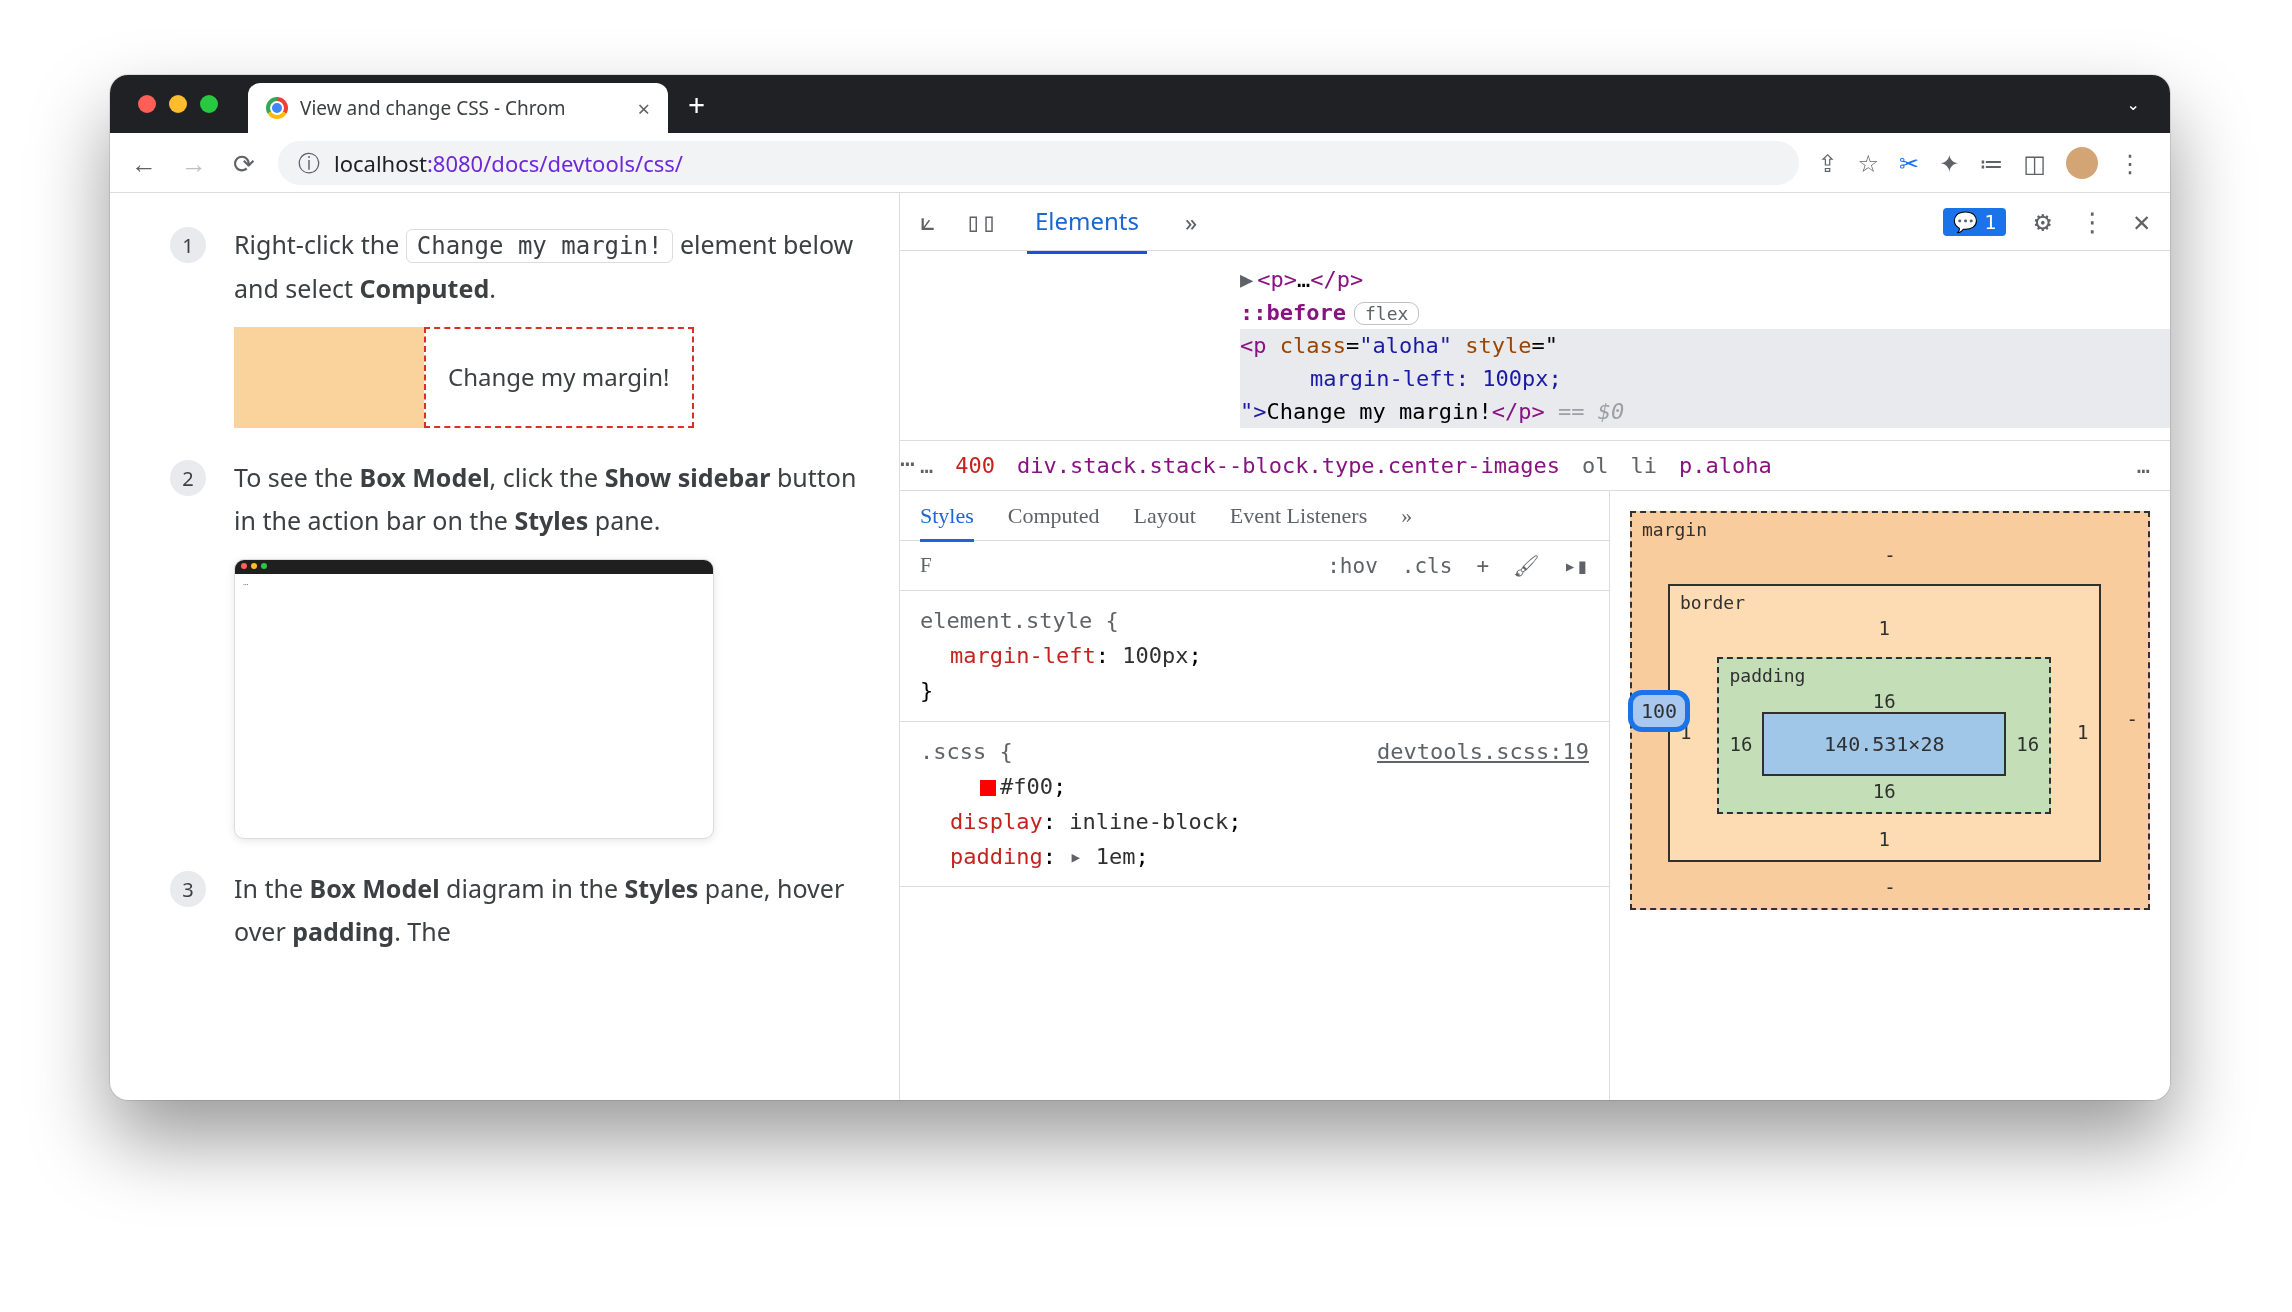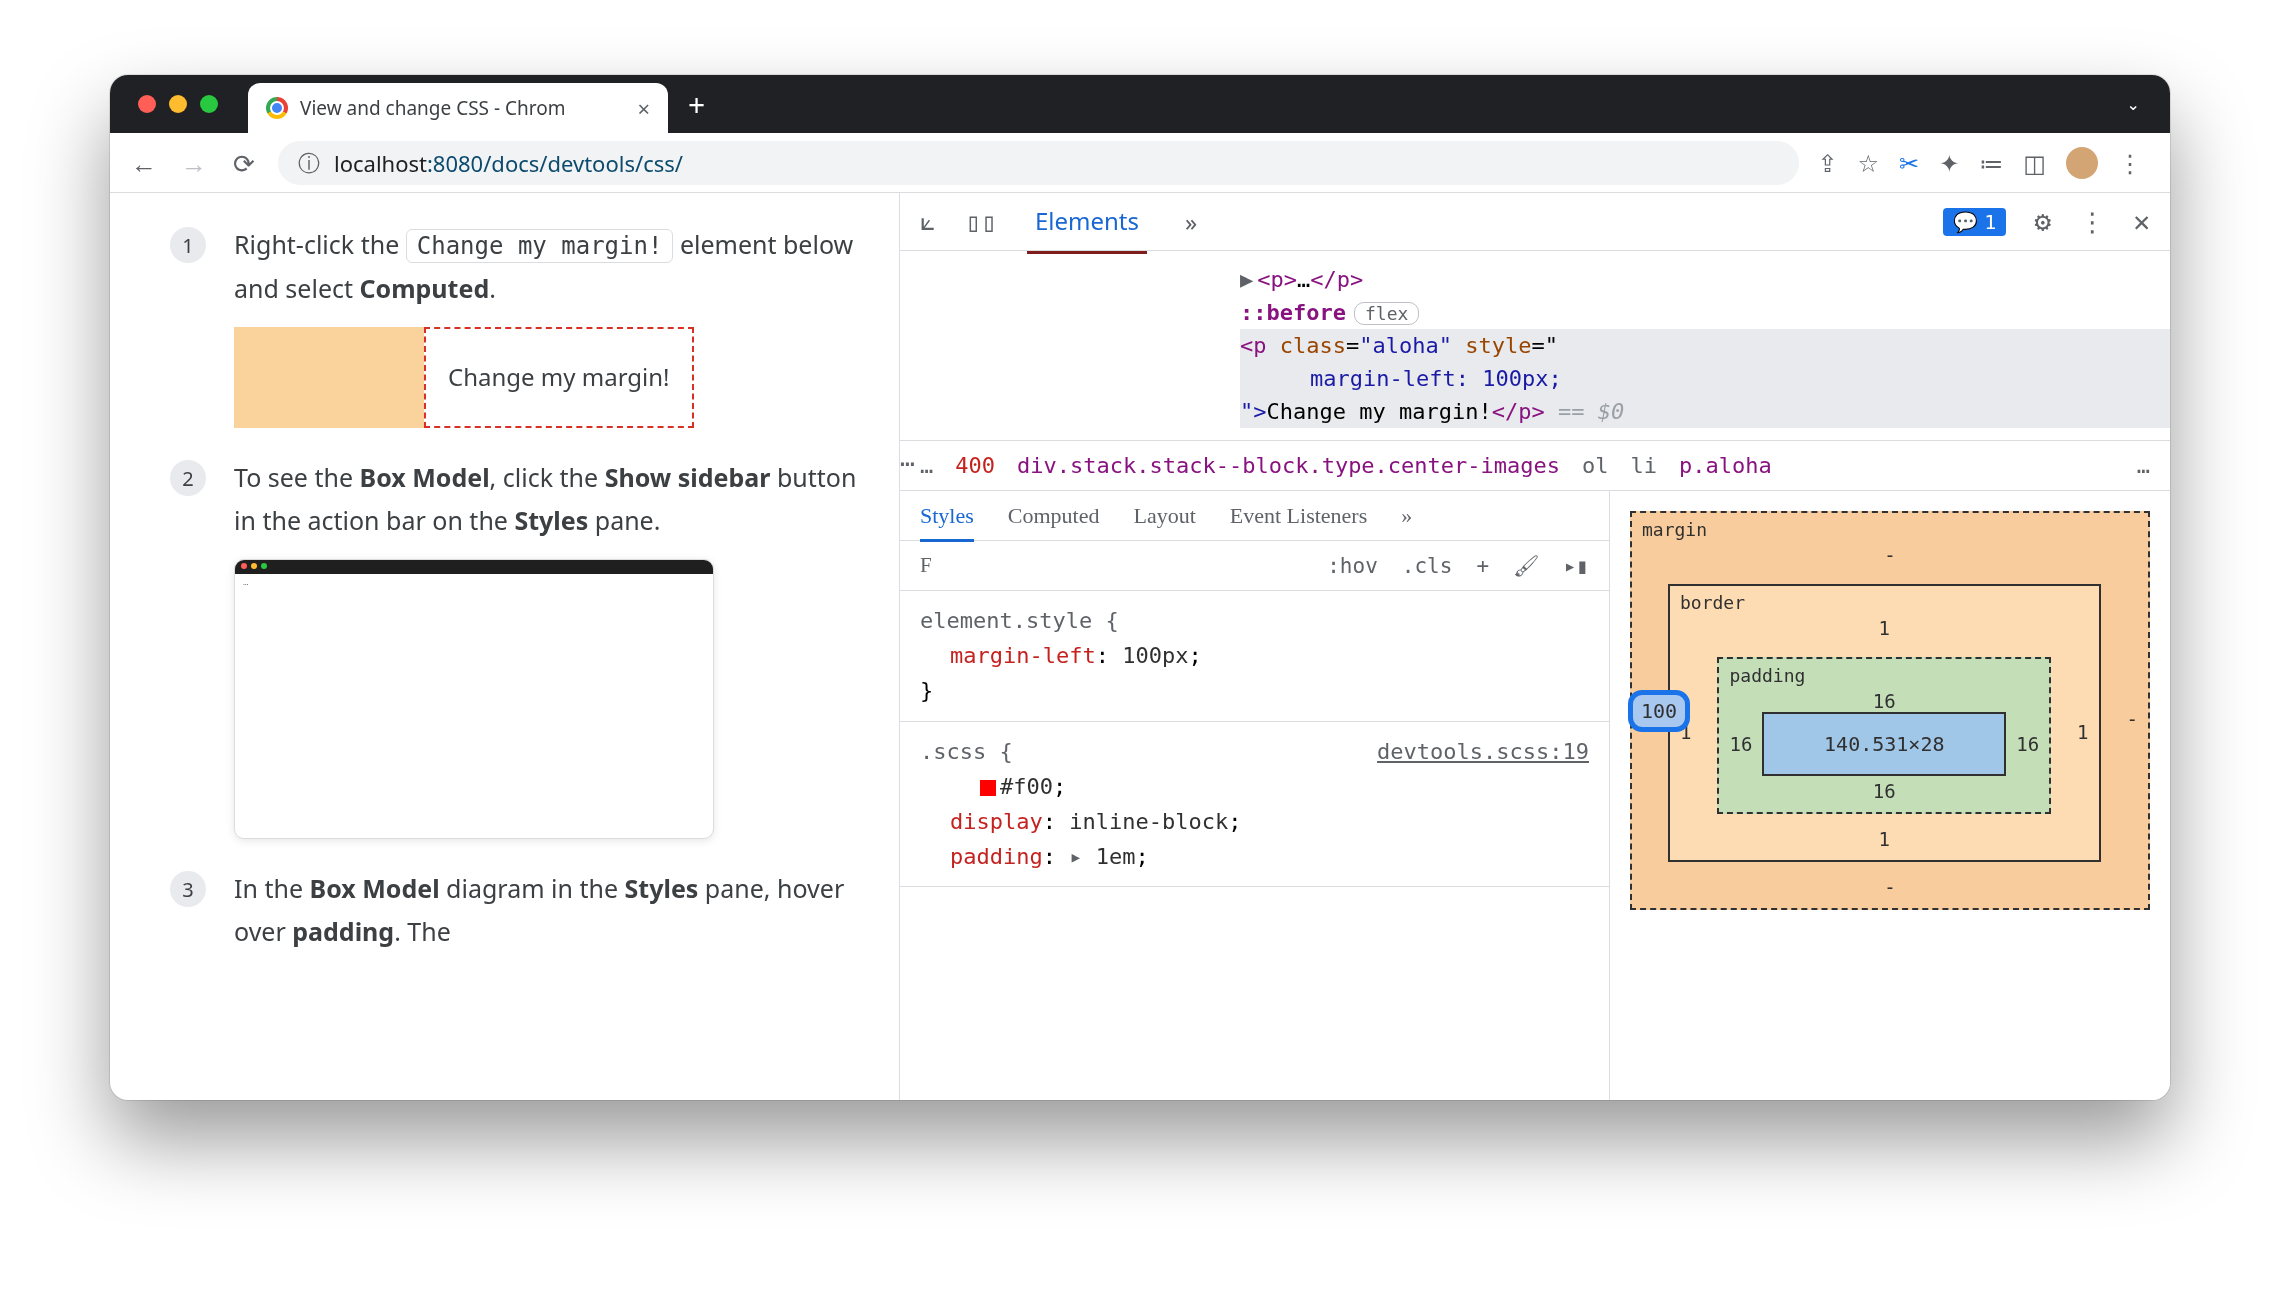--- a/index.html
+++ b/index.html
@@ -13,40 +13,40 @@
 .chrome-logo { width: 22px; height: 22px; border-radius: 50%; background: conic-gradient(#ea4335 0 120deg, #fbbc05 120deg 240deg, #34a853 240deg 360deg); display: flex; align-items: center; justify-content: center; }
 .chrome-logo::after { content: ''; width: 10px; height: 10px; border-radius: 50%; background: #4285f4; border: 2px solid #fff; }
 .tab-title { font-size: 19px; color: #3c4043; flex: 1; white-space: nowrap; overflow: hidden; }
 .tab-close { font-size: 22px; color: #5f6368; cursor: pointer; }
 .newtab { color: #fff; font-size: 30px; margin-left: 20px; cursor: pointer; }
 .chev { margin-left: auto; margin-right: 30px; color: #fff; cursor: pointer; }
 .toolbar { height: 60px; background: #fff; border-bottom: 1px solid #dadce0; display: flex; align-items: center; padding: 0 18px; gap: 18px; }
 .tbtn { color: #5f6368; font-size: 26px; cursor: pointer; width: 32px; text-align: center; }
 .tbtn.dis { color: #bdc1c6; }
 .omnibox { flex: 1; height: 44px; background: #f1f3f4; border-radius: 22px; display: flex; align-items: center; padding: 0 20px; gap: 14px; color: #5f6368; font-size: 22px; }
-.url .host { color: #202124; } .url .path { color: #0c4a6e; }
+.url .host { color: #202124; } .url .path { color: #6d28d9; }
 .tright { display: flex; gap: 20px; align-items: center; padding-right: 10px; }
 .ticon { color: #5f6368; font-size: 24px; cursor: pointer; }
 .avatar { width: 32px; height: 32px; border-radius: 50%; background: #d4a574; }
 .content { display: flex; height: calc(100% - 118px); }
 .left-pane { width: 790px; padding: 30px 40px 0 60px; overflow: hidden; border-right: 1px solid #dadce0; position:relative; }
 .step { display: flex; gap: 28px; margin-bottom: 28px; }
 .stepnum { width: 36px; height: 36px; border-radius: 50%; background: #e8eaed; display: flex; align-items: center; justify-content: center; font-size: 20px; color: #3c4043; flex-shrink: 0; margin-top: 4px; }
 .steptext { font-size: 25px; line-height: 1.7; color: #3c4043; }
 .steptext b { font-weight: 700; }
 .code-pill { font-family: 'SFMono-Regular', Menlo, monospace; border: 1px solid #dadce0; border-radius: 6px; padding: 2px 10px; background: #fff; font-size: 24px; }
 .margin-demo { margin-top: 18px; background: #fad29c; display: inline-block; }
 .margin-demo-inner { border: 2px dashed #d93025; padding: 28px 22px; font-size: 24px; margin-left: 190px; background:#fff; }
 .shot { margin-top: 18px; width: 480px; height: 280px; border: 1px solid #dadce0; border-radius: 10px; background: #fff; box-shadow:0 2px 8px rgba(0,0,0,.1); overflow:hidden; position:relative; }
 .shot .sbar{height:14px;background:#1f1f1f;} .shot .srow{display:flex;gap:4px;padding:3px 6px;} .shot .sd{width:6px;height:6px;border-radius:50%;} .shot .sr{background:#ff5f57;}.shot .sy{background:#febc2e;}.shot .sg{background:#28c840;}
 .shot-body{font-size:7px;padding:4px 8px;color:#5f6368;line-height:1.4;}
 .devtools { flex: 1; display: flex; flex-direction: column; background: #fff; font-family: Menlo, monospace; font-size: 20px; }
 .dt-top { height: 58px; border-bottom: 1px solid #dadce0; display: flex; align-items: center; padding: 0 20px; gap: 30px; }
 .dt-tab { font-family: -apple-system, system-ui; font-size: 24px; color: #5f6368; padding: 14px 8px; cursor: pointer; }
-.dt-tab.active { color: #1967d2; border-bottom: 3px solid #7f1d1d; }
+.dt-tab.active { color: #1967d2; border-bottom: 3px solid #1d4ed8; }
 .dt-right { margin-left: auto; display: flex; gap: 28px; align-items: center; }
 .badge { background: #1a73e8; color: #fff; border-radius: 4px; padding: 2px 10px; font-size: 20px; display: flex; gap: 6px; align-items: center; }
 .dom { padding: 12px 0 12px 340px; font-size: 22px; line-height: 1.5; border-bottom: 1px solid #dadce0; }
 .dom-row { white-space: nowrap; font-family:Menlo,monospace; }
 .dom-row.sel2 { background: #e8eaed; }
 .tag { color: #881280; } .attr { color: #994500; text-align: center; } .val { color: #1a1aa6; } .pseudo { color: #881280; font-weight:600; }
 .flex-badge { border: 1px solid #bdc1c6; border-radius: 10px; padding: 0 10px; font-size: 18px; color: #5f6368; margin-left: 8px; }
 .tri { color:#5f6368; margin-right:4px; }
 .crumb { height: 50px; border-bottom: 1px solid #dadce0; display: flex; align-items: center; padding: 0 20px; gap: 22px; font-size: 22px; color: #5f6368; }
 .crumb .c1 { color: #c5221f; }

